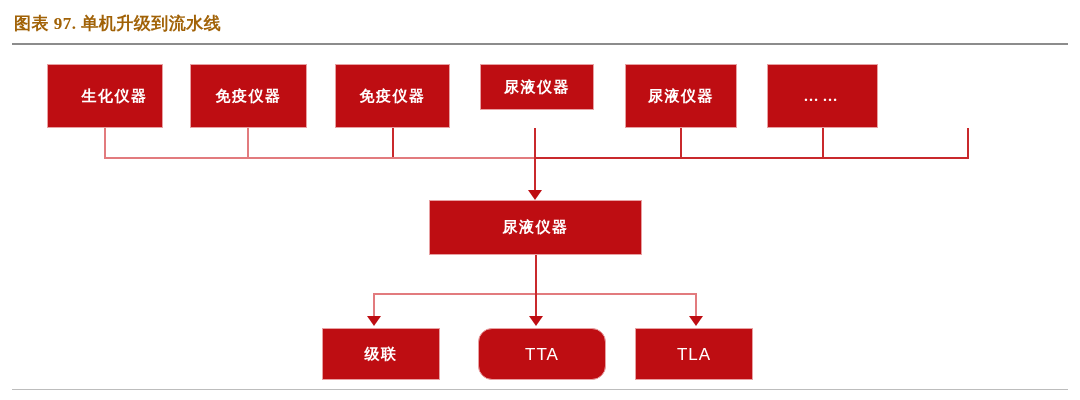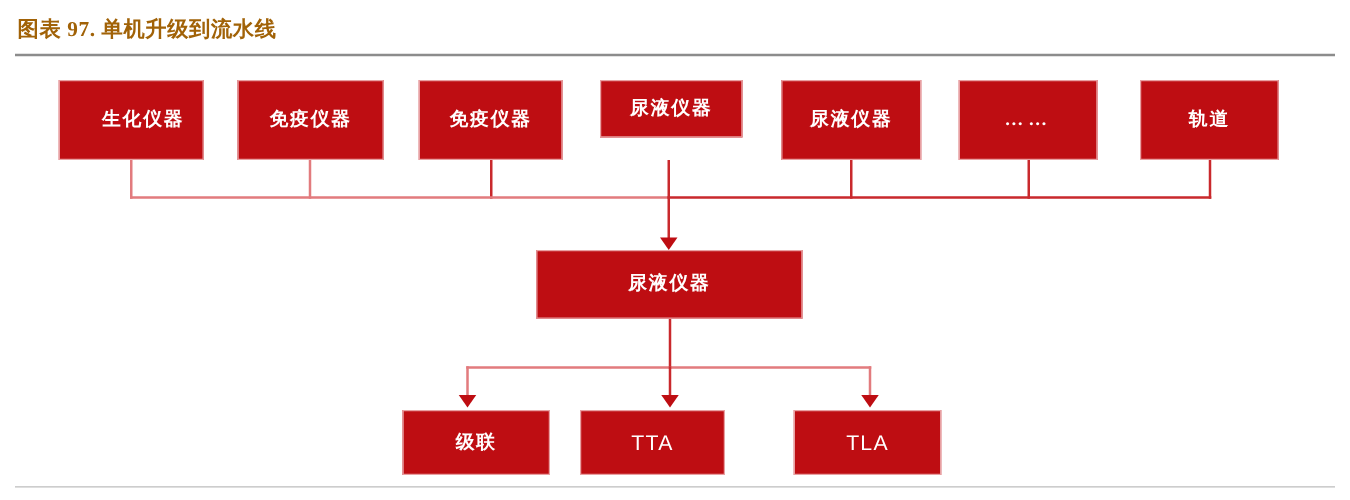--- a/index.html
+++ b/index.html
@@ -132,23 +132,20 @@
   </div>
 
   <div class="node-box" style="left:625px; top:64px; width:112px; height:64px;">
     <span class="node-label">尿液仪器</span>
   </div>
 
   <div class="node-box dots" style="left:767px; top:64px; width:111px; height:64px;">
     <span class="node-label">……</span>
   </div>
 
-  <div class="node-box" style="left:912px; top:64px; width:111px; height:64px;">
-    <span class="node-label">轨道</span>
-  </div>
 
   <div class="conn v" style="left:104px; top:128px; height:31px;"></div>
   <div class="conn v" style="left:247px; top:128px; height:31px;"></div>
   <div class="conn v strong" style="left:392px; top:128px; height:31px;"></div>
   <div class="conn v strong" style="left:680px; top:128px; height:31px;"></div>
   <div class="conn v strong" style="left:822px; top:128px; height:31px;"></div>
   <div class="conn v strong" style="left:967px; top:128px; height:31px;"></div>
 
   <div class="conn h" style="left:104px; top:157px; width:432px;"></div>
   <div class="conn h strong" style="left:534px; top:157px; width:435px;"></div>
@@ -170,21 +167,21 @@
   <div class="conn v strong" style="left:535px; top:293px; height:27px;"></div>
   <div class="arrow-down" style="left:529px; top:316px;"></div>
 
   <div class="conn v" style="left:695px; top:293px; height:27px;"></div>
   <div class="arrow-down" style="left:689px; top:316px;"></div>
 
   <div class="node-box" style="left:322px; top:328px; width:118px; height:52px;">
     <span class="node-label">级联</span>
   </div>
 
-  <div class="node-box latin" style="left:464px; top:328px; width:116px; height:52px;">
+  <div class="node-box latin" style="left:478px; top:328px; width:128px; height:52px;border-radius:14px;">
     <span class="node-label">TTA</span>
   </div>
 
   <div class="node-box latin" style="left:635px; top:328px; width:118px; height:52px;">
     <span class="node-label">TLA</span>
   </div>
 
   <div id="bottom-rule"></div>
 
 </div>

